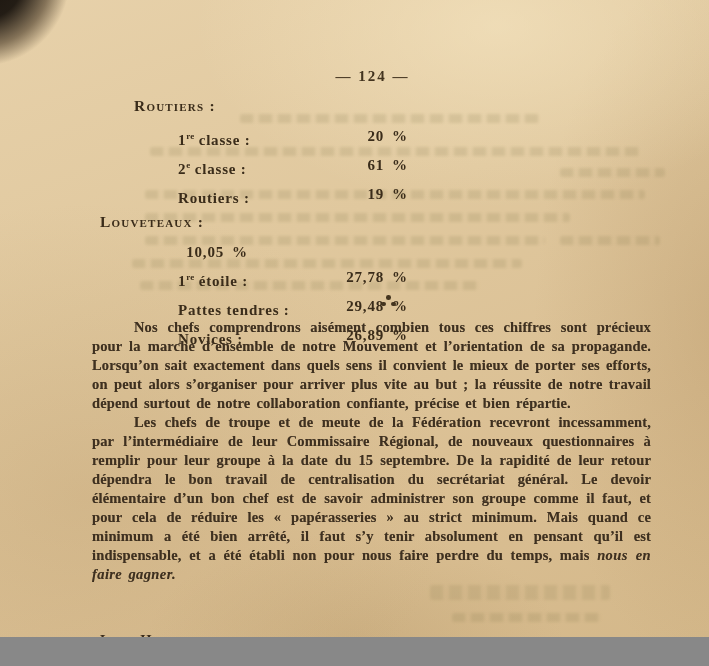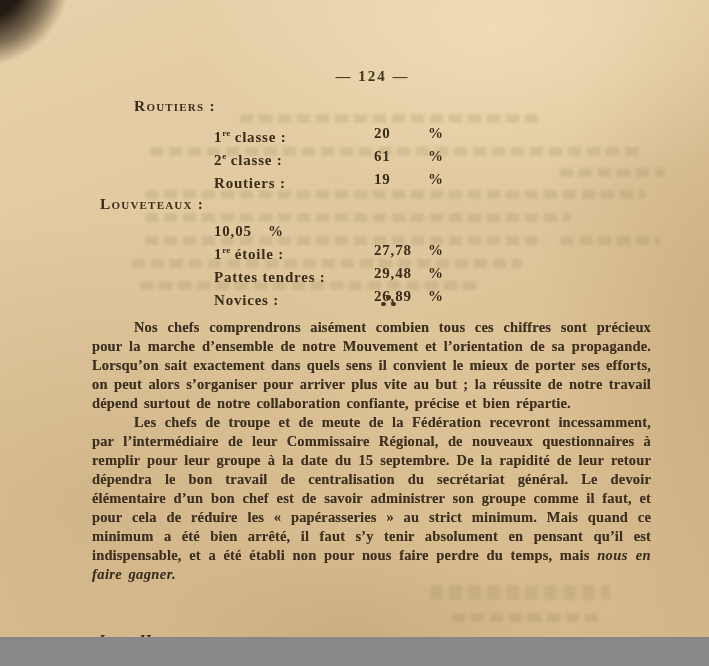--- a/index.html
+++ b/index.html
@@ -37,27 +37,27 @@
     position:absolute; left:100px; top:97px; width:440px;
     font-weight:700; color:#3a2c1a;
   }
   .stats-heading {
     font-variant:small-caps; letter-spacing:1.2px; font-size:15.5px;
     line-height:18px;
   }
   .stats-heading.routiers   { margin-left:34px; }
   .stats-heading.louveteaux { margin-top:-5px; }
   .stats-rows {
-    margin-left:114px; margin-top:9px; margin-bottom:7px;
-    font-size:15px; line-height:19px; letter-spacing:0.8px;
+    margin-left:78px; margin-top:9px; margin-bottom:7px;
+    font-size:15px; line-height:25px; letter-spacing:0.8px;
   }
   .stat-row  { display:flex; }
   .stat-label{ width:160px; white-space:nowrap; }
   .stat-label sup { font-size:9px; vertical-align:super; letter-spacing:0; }
-  .stat-value{ width:46px; text-align:left; }
+  .stat-value{ width:46px; text-align:right; }
   .stat-unit { margin-left:8px; }
 
   
   .fleuron { position:absolute; left:381px; top:295px; width:16px; height:13px; }
   .fleuron i {
     position:absolute; width:4.6px; height:4.6px; border-radius:50%;
     background:#44351f;
   }
   .fleuron .d1 { left:5.2px; top:0; }
   .fleuron .d2 { left:0;     top:6.6px; }

